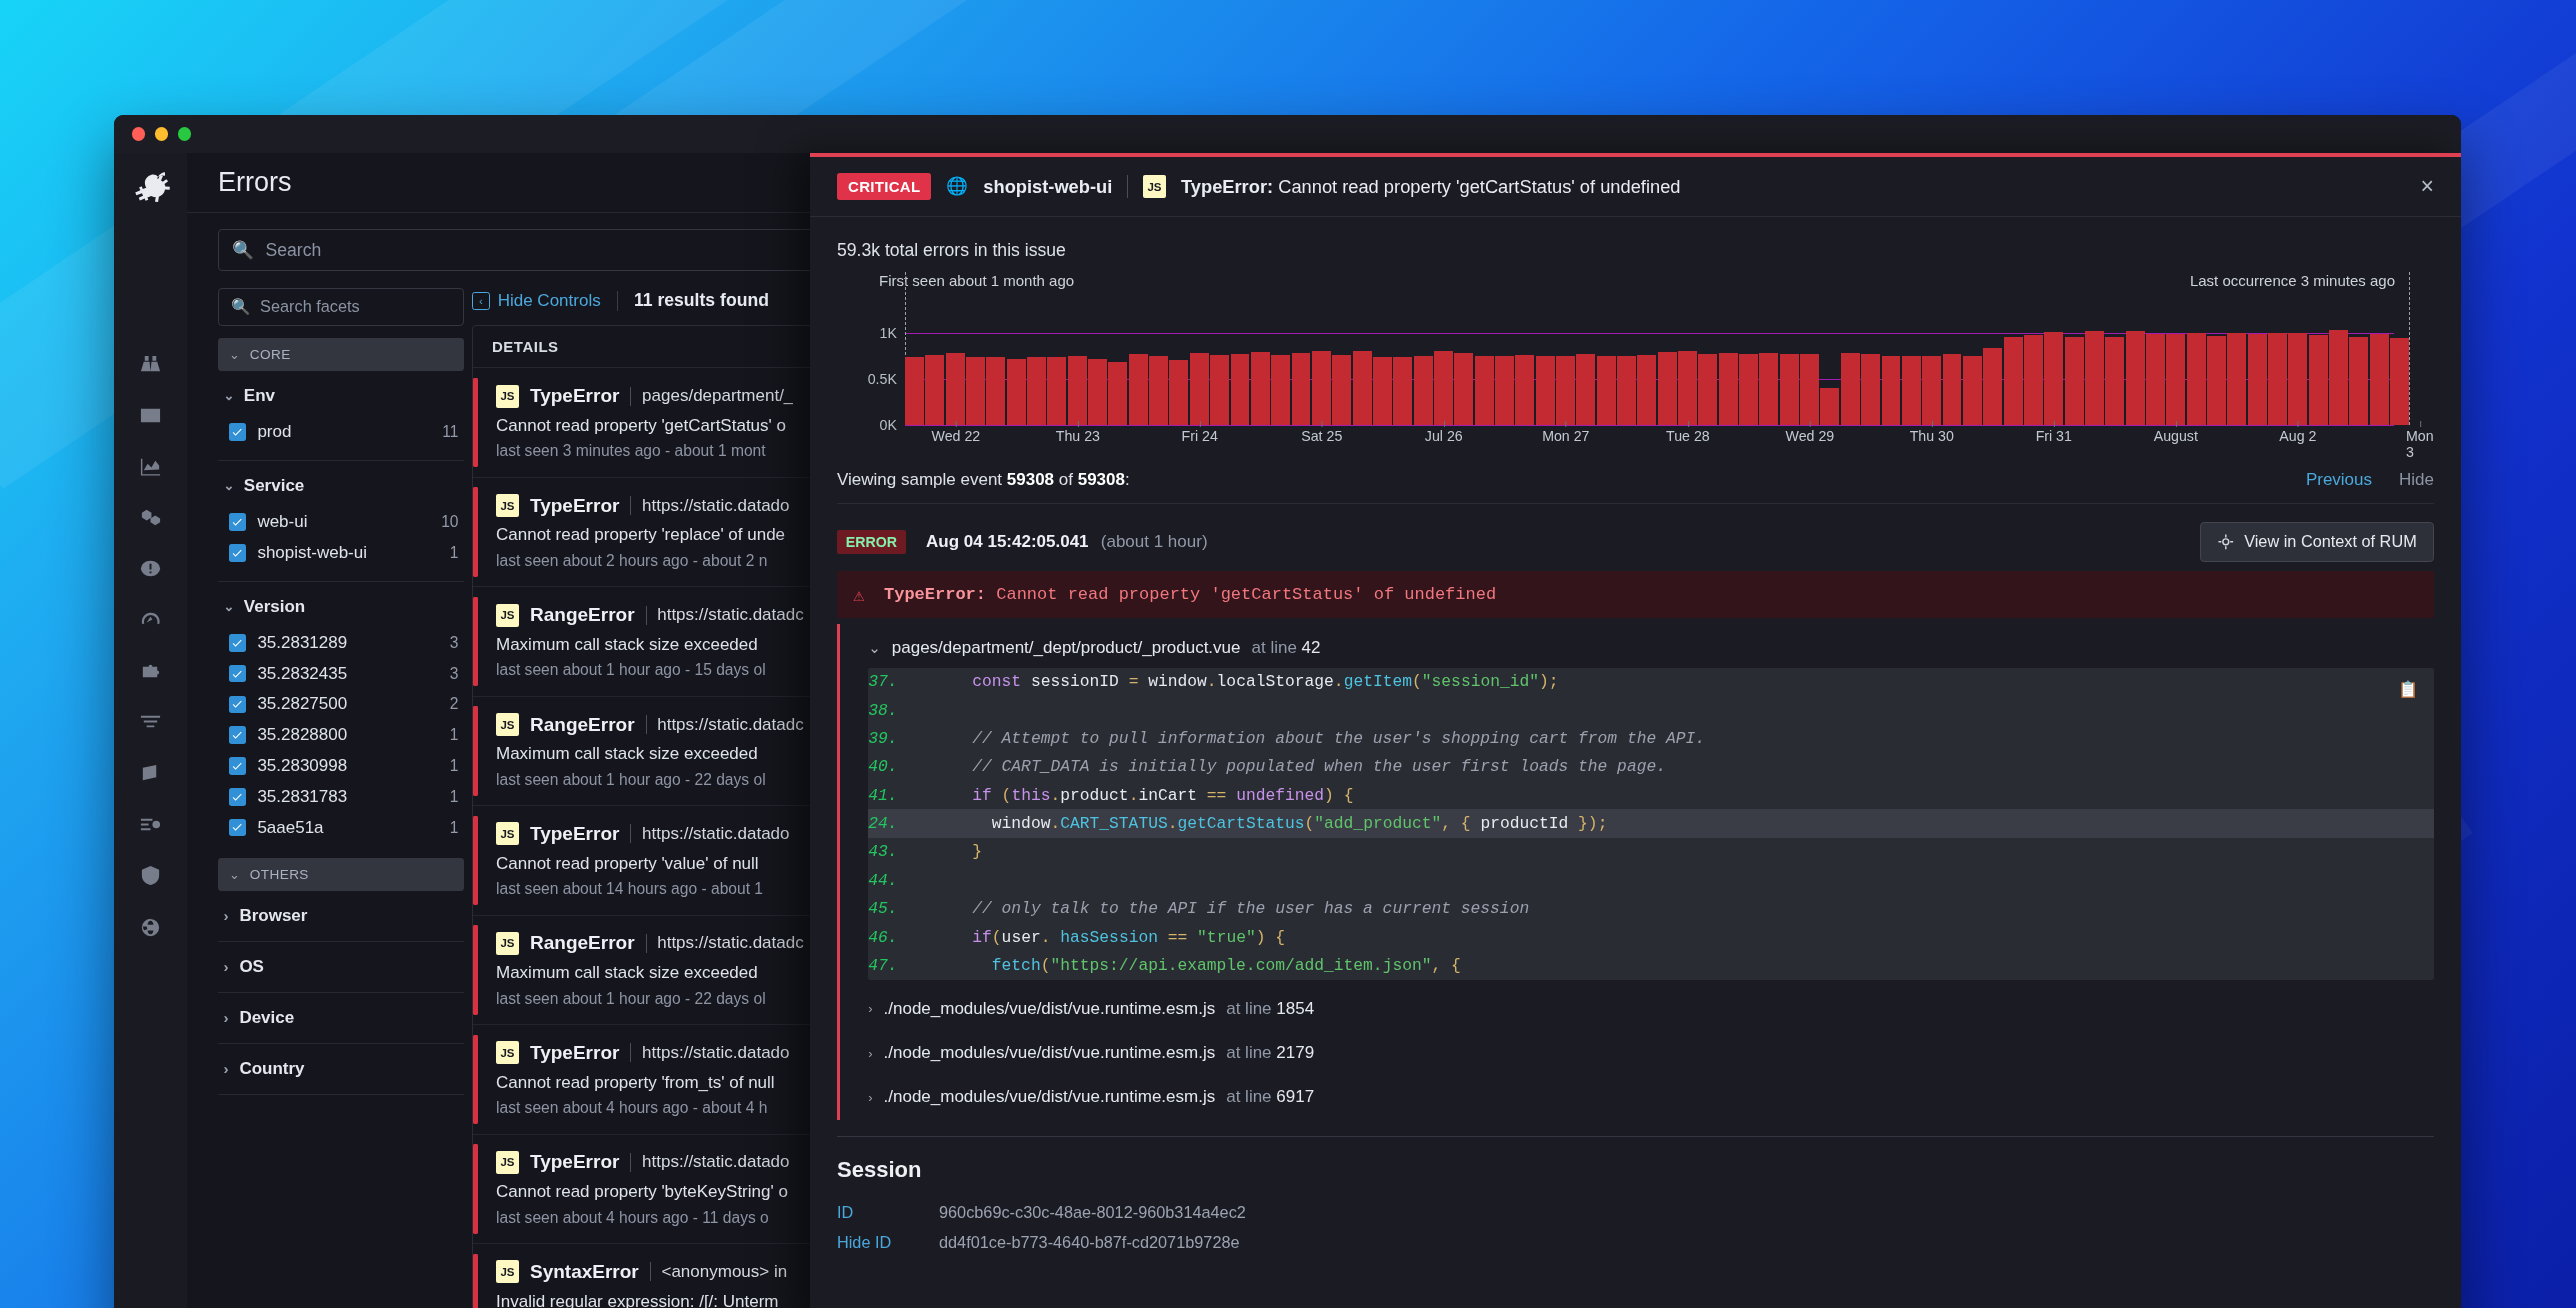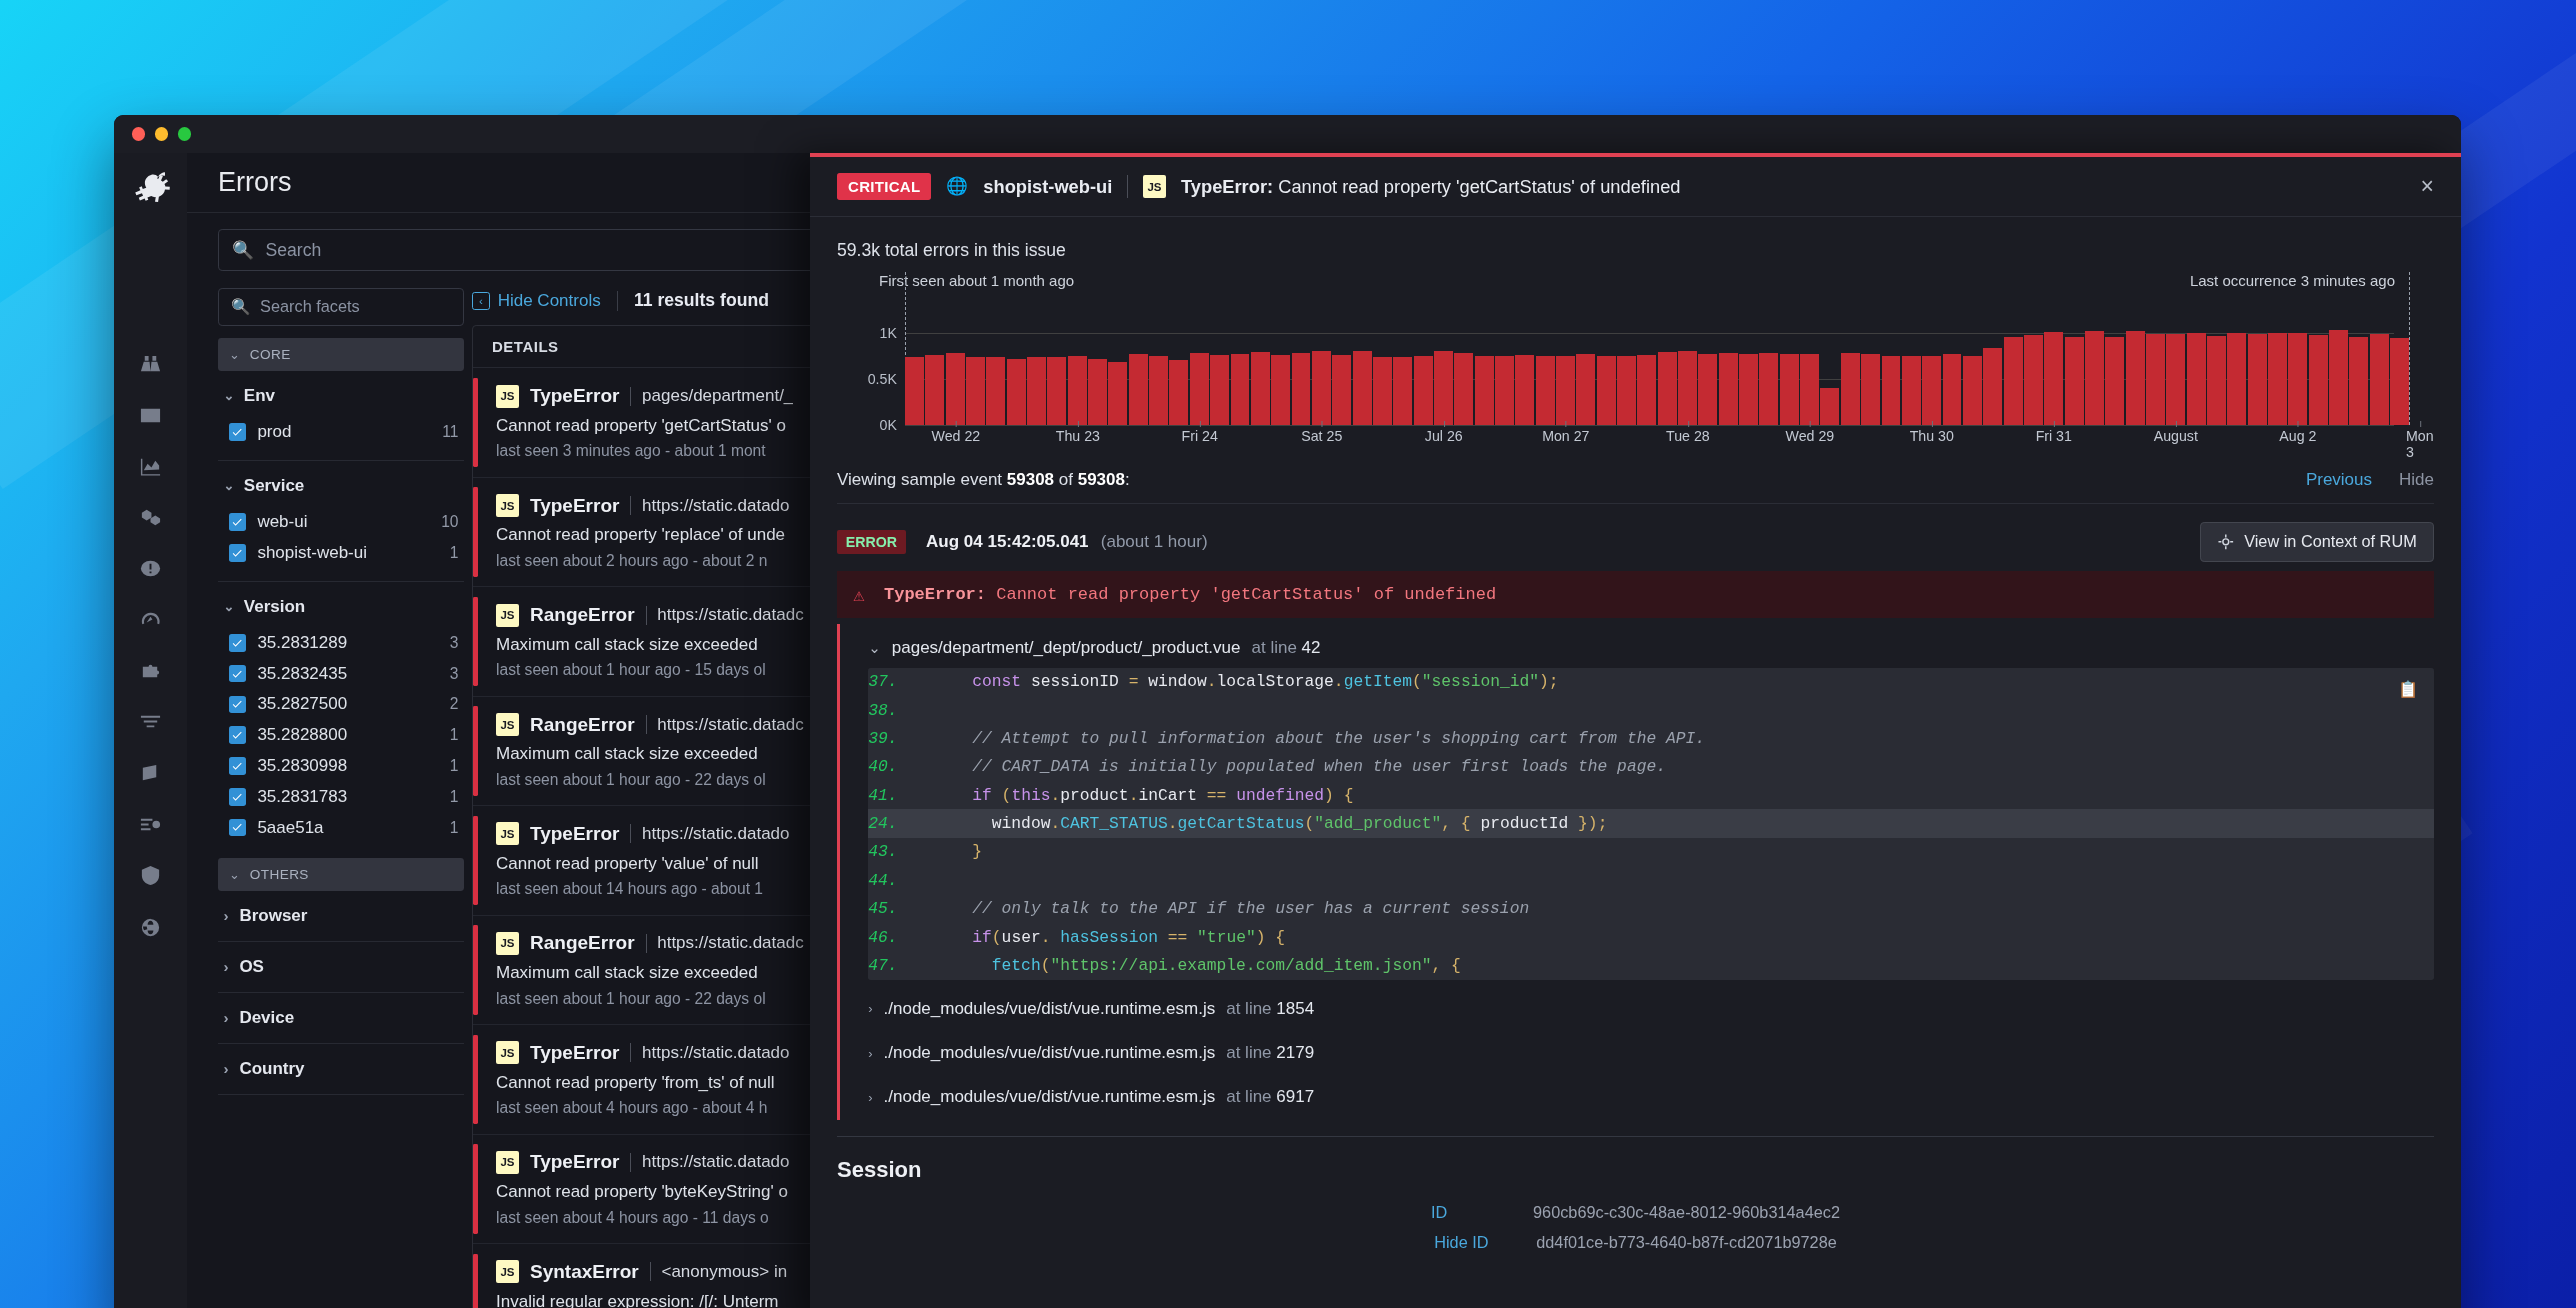--- a/index.html
+++ b/index.html
@@ -108,21 +108,21 @@
   .close-x { margin-left:auto; color:#b6bcc7; font-size:23px; cursor:pointer; line-height:1; }
 
   .detail-scroll { flex:1; overflow:hidden; padding:0 27px; }
   .total-errors { color:#dde1e9; font-size:17.6px; padding:23px 0 6.8px 0; }
 
   
   .chart-wrap { position:relative; height:183px; margin:4.1px 0 5.4px 0; }
   .chart-note { position:absolute; top:0; font-size:15px; color:#cdd2db; }
   .chart-note.l { left:42px; } .chart-note.r { right:39px; }
   .plot { position:absolute; left:68px; right:24.4px; top:24.4px; bottom:30px; }
-  .gridline { position:absolute; left:0; right:16px; height:0.7px; background:#404040; }
+  .gridline { position:absolute; left:0; right:16px; height:0.7px; background:#a21caf; }
   .ytick { position:absolute; right:calc(100% + 8.1px); transform:translateY(-50%); color:#b9bfc9; font-size:14.2px; white-space:nowrap; }
   .dashed { position:absolute; top:-24.4px; bottom:0; width:0; border-left:1.4px dashed #9aa1ad; }
   .bars { position:absolute; left:0; right:0; bottom:0; top:0; display:flex; align-items:flex-end; gap:1.4px; }
   .bar { flex:1 1 0; background:#c42a32; }
   .xaxis { position:absolute; left:68px; right:24.4px; bottom:0; height:27px; }
   .xtick { position:absolute; transform:translateX(-50%); color:#c3c9d3; font-size:14.2px; }
   .xtick .tk { position:absolute; left:50%; top:-6.8px; width:0.7px; height:6.1px; background:#6d727c; }
 
   .sample-row { display:flex; align-items:center; padding:9.5px 0 13.6px 0; border-bottom:0.7px solid #2b2d36; }
   .sample-txt { color:#dde1e9; font-size:17px; }
@@ -167,21 +167,21 @@
   .ctext { white-space:pre; }
   .copy-ic { position:absolute; right:15px; top:12.2px; color:#aab0bb; font-size:16.3px; cursor:pointer; }
   .k-kw{color:#c792ea;} .k-var{color:#e8eaf0;} .k-fn{color:#4ec3e0;}
   .k-str{color:#5fc46a;} .k-op{color:#d6b36a;} .k-cm{color:#9aa1ad; font-style:italic;}
   .k-punc{color:#d6b36a;} .k-cls{color:#4ec3e0;}
 
   .frame-simple { display:flex; align-items:center; gap:11px; padding:12.2px 0 12.2px 17.6px; }
 
   .sec-div { height:0.7px; background:#343741; margin:16.3px 0 0 0; }
   .session-h { color:#eef0f5; font-size:22px; font-weight:bold; padding:20.3px 0 15px 0; }
-  .kv { display:flex; align-items:center; padding:5.4px 0;justify-content:center; }
+  .kv { display:flex; align-items:center; padding:5.4px 0; }
   .kv .k { width:102px; flex:0 0 102px; color:#4aa8dd; font-size:16.3px; }
   .kv .v { color:#9ba2b0; font-size:16.3px; font-family:"Liberation Sans", sans-serif; }
 </style>
 </head>
 <body>
 
 <div class="bg-streak s1"></div>
 <div class="bg-streak s2"></div>
 <div class="bg-streak s3"></div>
 <div class="bg-streak s4"></div>

